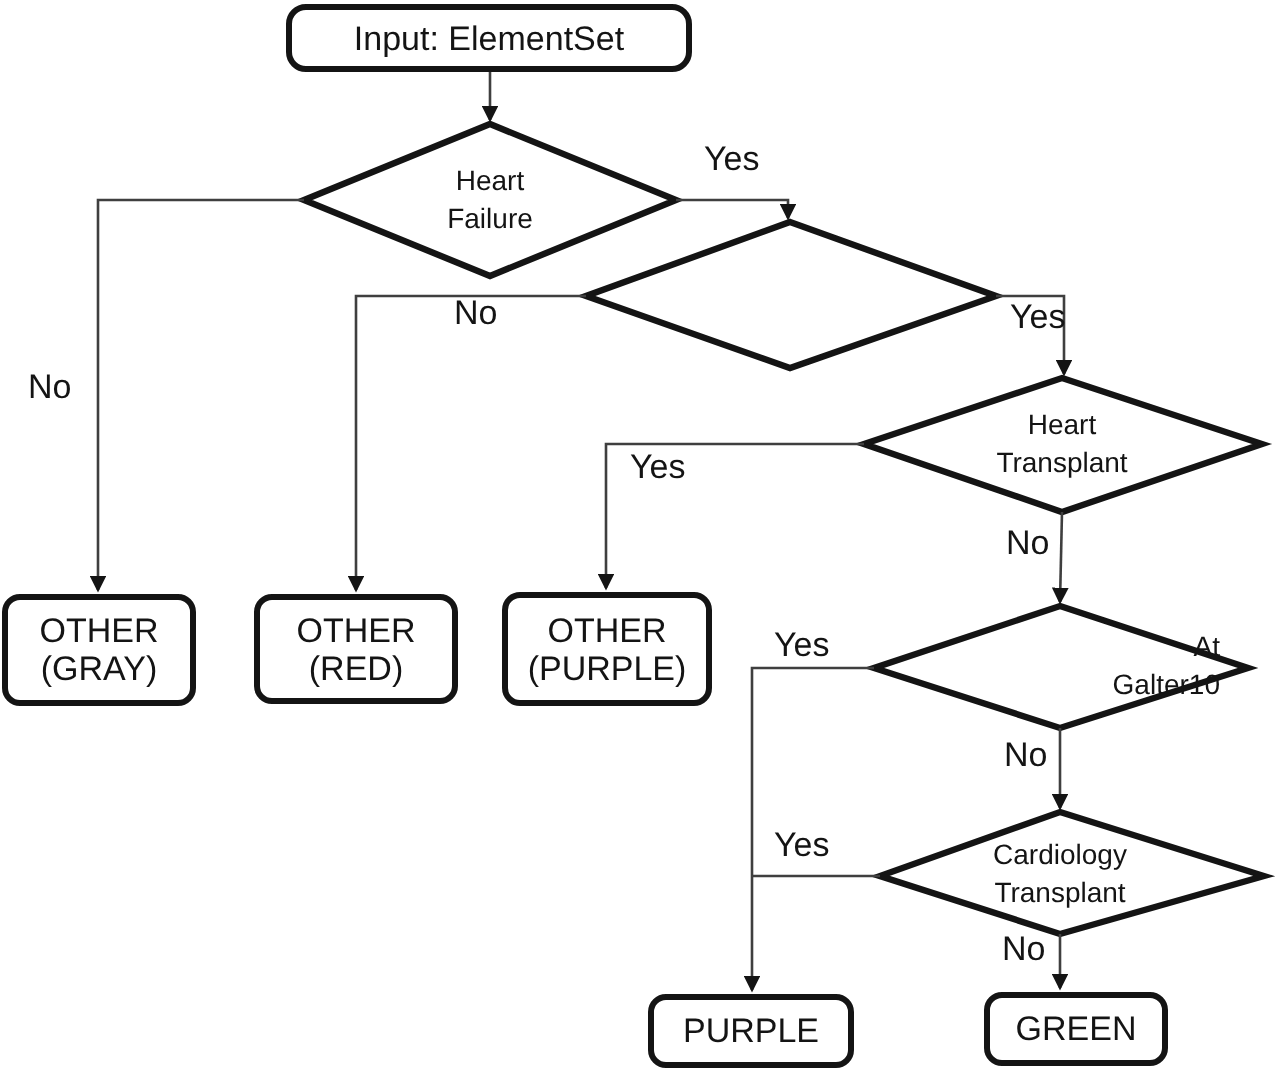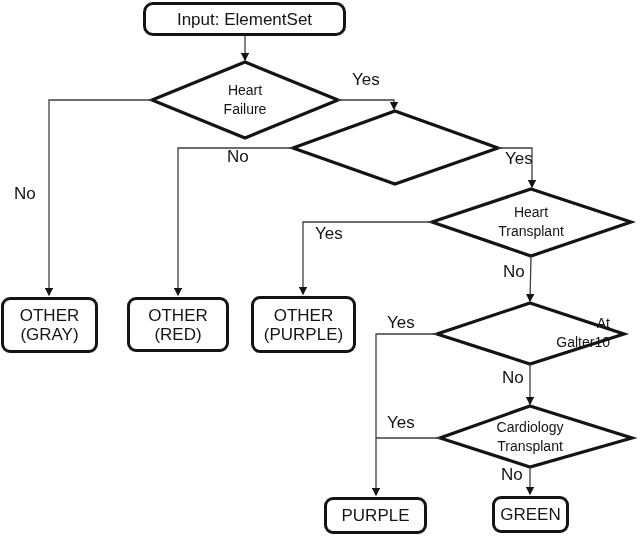--- a/index.html
+++ b/index.html
@@ -99,21 +99,21 @@
     <span>OTHER
 (RED)</span>
   </div>
   <div class="rect-node" style="left:251px; top:296px; width:105px; height:57px;">
     <span>OTHER
 (PURPLE)</span>
   </div>
   <div class="rect-node" style="left:324px; top:497px; width:103px; height:37px;">
     <span>PURPLE</span>
   </div>
-  <div class="rect-node" style="left:492px; top:496px; width:77px; height:37px;">
+  <div class="rect-node" style="left:492px; top:496px; width:92px; height:37px;">
     <span>GREEN</span>
   </div>
 
   <div class="edge-label" style="left:352px; top:71px;">Yes</div>
   <div class="edge-label" style="left:14px; top:185px;">No</div>
   <div class="edge-label" style="left:505px; top:150px;">Yes</div>
   <div class="edge-label" style="left:227px; top:148px;">No</div>
   <div class="edge-label" style="left:315px; top:225px;">Yes</div>
   <div class="edge-label" style="left:503px; top:263px;">No</div>
   <div class="edge-label" style="left:387px; top:314px;">Yes</div>

